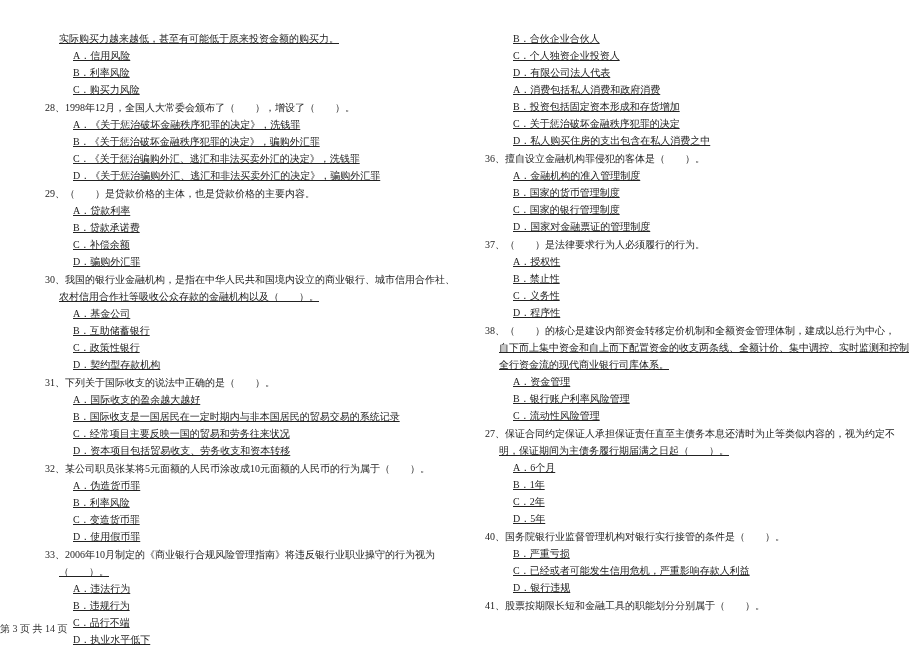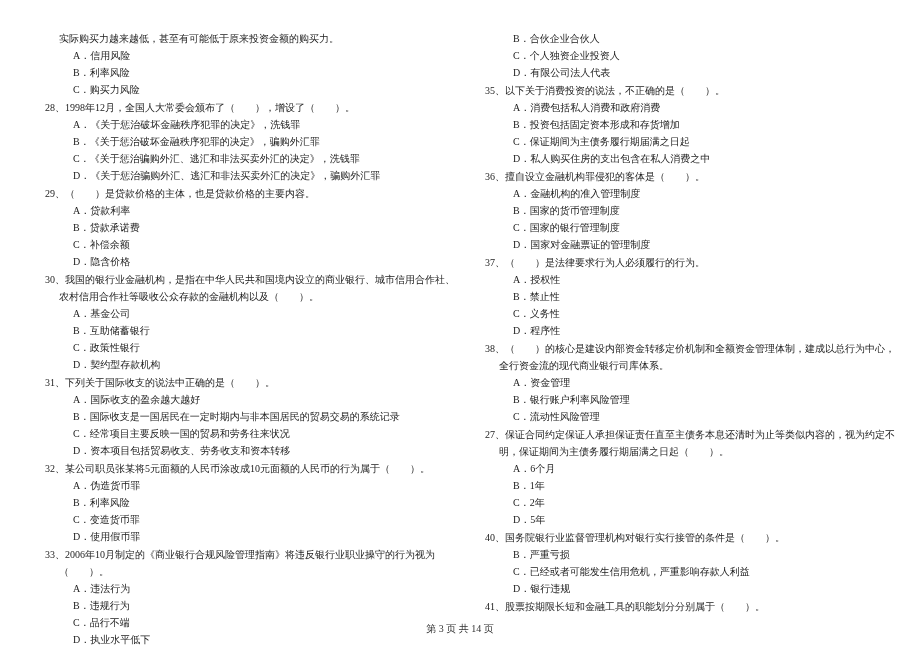--- a/index.html
+++ b/index.html
@@ -17,28 +17,27 @@
     display: flex;
     padding: 30px 45px 30px 45px;
     gap: 30px;
   }
   .col {
     flex: 1;
     line-height: 1.7;
   }
   .line { white-space: nowrap; }
   .q { margin-top: 1px; }
-  .opt { padding-left: 28px; }
-  .opt2 { padding-left: 14px; }
+  .opt { padding-left: 28px; text-decoration: underline; }
+  .opt2 { padding-left: 14px; text-decoration: underline; }
   .footer {
     position: absolute;
     bottom: 14px;
     left: 0;
     right: 0;
-    text-align: center;
     font-size: 10px;
     color: #333;
   }
 </style>
 </head>
 <body>
 
 <div class="page">
   <div class="col">
     <div class="line opt2">实际购买力越来越低，甚至有可能低于原来投资金额的购买力。</div>
@@ -49,21 +48,21 @@
     <div class="line q">28、1998年12月，全国人大常委会颁布了（　　），增设了（　　）。</div>
     <div class="line opt">A．《关于惩治破坏金融秩序犯罪的决定》，洗钱罪</div>
     <div class="line opt">B．《关于惩治破坏金融秩序犯罪的决定》，骗购外汇罪</div>
     <div class="line opt">C．《关于惩治骗购外汇、逃汇和非法买卖外汇的决定》，洗钱罪</div>
     <div class="line opt">D．《关于惩治骗购外汇、逃汇和非法买卖外汇的决定》，骗购外汇罪</div>
 
     <div class="line q">29、（　　）是贷款价格的主体，也是贷款价格的主要内容。</div>
     <div class="line opt">A．贷款利率</div>
     <div class="line opt">B．贷款承诺费</div>
     <div class="line opt">C．补偿余额</div>
-    <div class="line opt">D．隐含价格</div>
+    <div class="line opt">D．骗购外汇罪</div>
 
     <div class="line q">30、我国的银行业金融机构，是指在中华人民共和国境内设立的商业银行、城市信用合作社、</div>
     <div class="line opt2">农村信用合作社等吸收公众存款的金融机构以及（　　）。</div>
     <div class="line opt">A．基金公司</div>
     <div class="line opt">B．互助储蓄银行</div>
     <div class="line opt">C．政策性银行</div>
     <div class="line opt">D．契约型存款机构</div>
 
     <div class="line q">31、下列关于国际收支的说法中正确的是（　　）。</div>
     <div class="line opt">A．国际收支的盈余越大越好</div>
@@ -84,39 +83,39 @@
     <div class="line opt">C．品行不端</div>
     <div class="line opt">D．执业水平低下</div>
 
   </div>
 
   <div class="col">
     <div class="line opt">B．合伙企业合伙人</div>
     <div class="line opt">C．个人独资企业投资人</div>
     <div class="line opt">D．有限公司法人代表</div>
 
-    <div class="line q">35、以下关于消费投资的说法，不正确的是（　　）。</div>
     <div class="line opt">A．消费包括私人消费和政府消费</div>
     <div class="line opt">B．投资包括固定资本形成和存货增加</div>
-    <div class="line opt">C．保证期间为主债务履行期届满之日起</div>
+    <div class="line opt">C．关于惩治破坏金融秩序犯罪的决定</div>
     <div class="line opt">D．私人购买住房的支出包含在私人消费之中</div>
 
     <div class="line q">36、擅自设立金融机构罪侵犯的客体是（　　）。</div>
     <div class="line opt">A．金融机构的准入管理制度</div>
     <div class="line opt">B．国家的货币管理制度</div>
     <div class="line opt">C．国家的银行管理制度</div>
     <div class="line opt">D．国家对金融票证的管理制度</div>
 
     <div class="line q">37、（　　）是法律要求行为人必须履行的行为。</div>
     <div class="line opt">A．授权性</div>
     <div class="line opt">B．禁止性</div>
     <div class="line opt">C．义务性</div>
     <div class="line opt">D．程序性</div>
 
     <div class="line q">38、（　　）的核心是建设内部资金转移定价机制和全额资金管理体制，建成以总行为中心，</div>
+    <div class="line opt2">自下而上集中资金和自上而下配置资金的收支两条线、全额计价、集中调控、实时监测和控制</div>
     <div class="line opt2">全行资金流的现代商业银行司库体系。</div>
     <div class="line opt">A．资金管理</div>
     <div class="line opt">B．银行账户利率风险管理</div>
     <div class="line opt">C．流动性风险管理</div>
 
     <div class="line q">27、保证合同约定保证人承担保证责任直至主债务本息还清时为止等类似内容的，视为约定不</div>
     <div class="line opt2">明，保证期间为主债务履行期届满之日起（　　）。</div>
     <div class="line opt">A．6个月</div>
     <div class="line opt">B．1年</div>
     <div class="line opt">C．2年</div>

